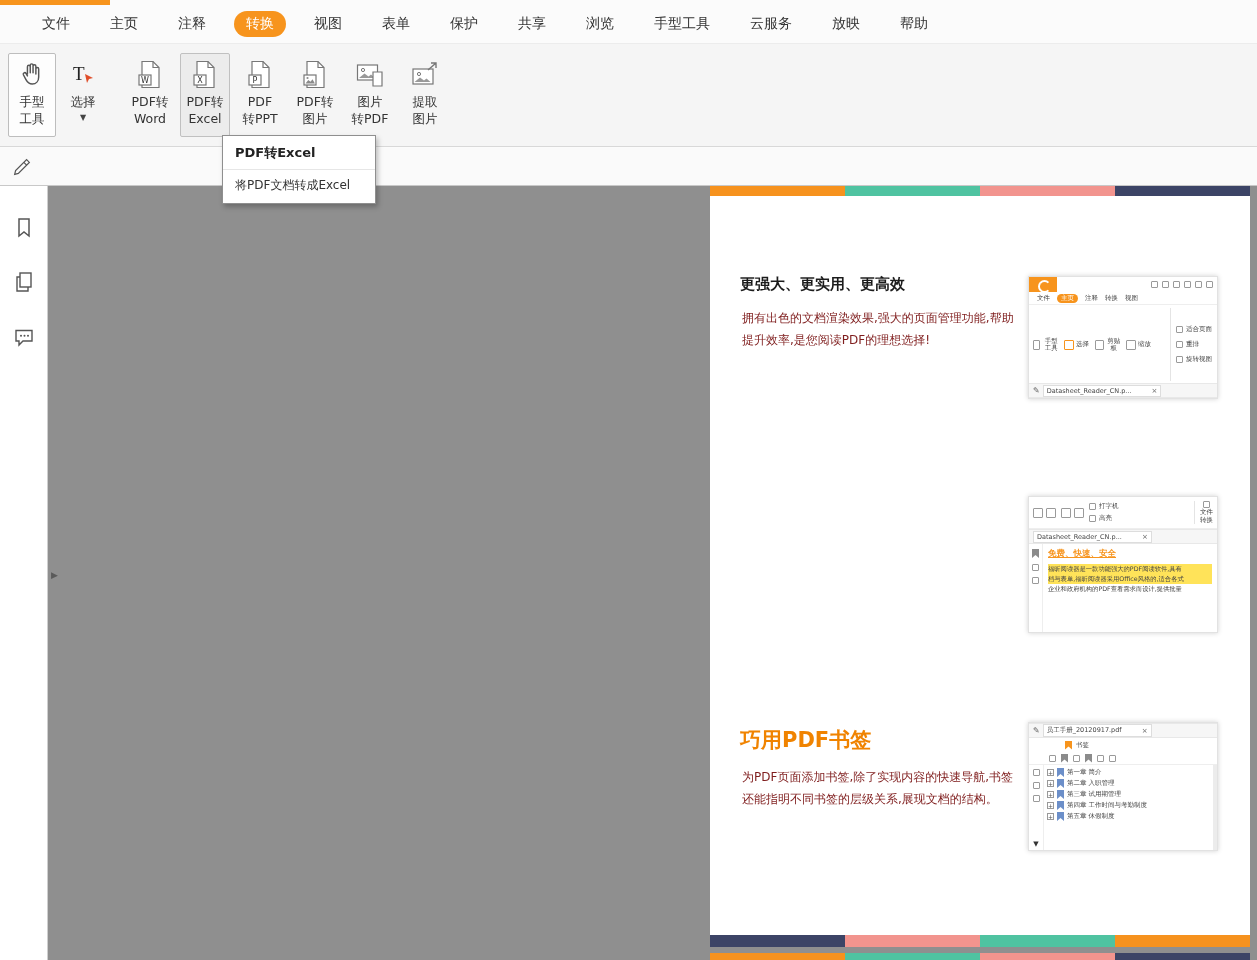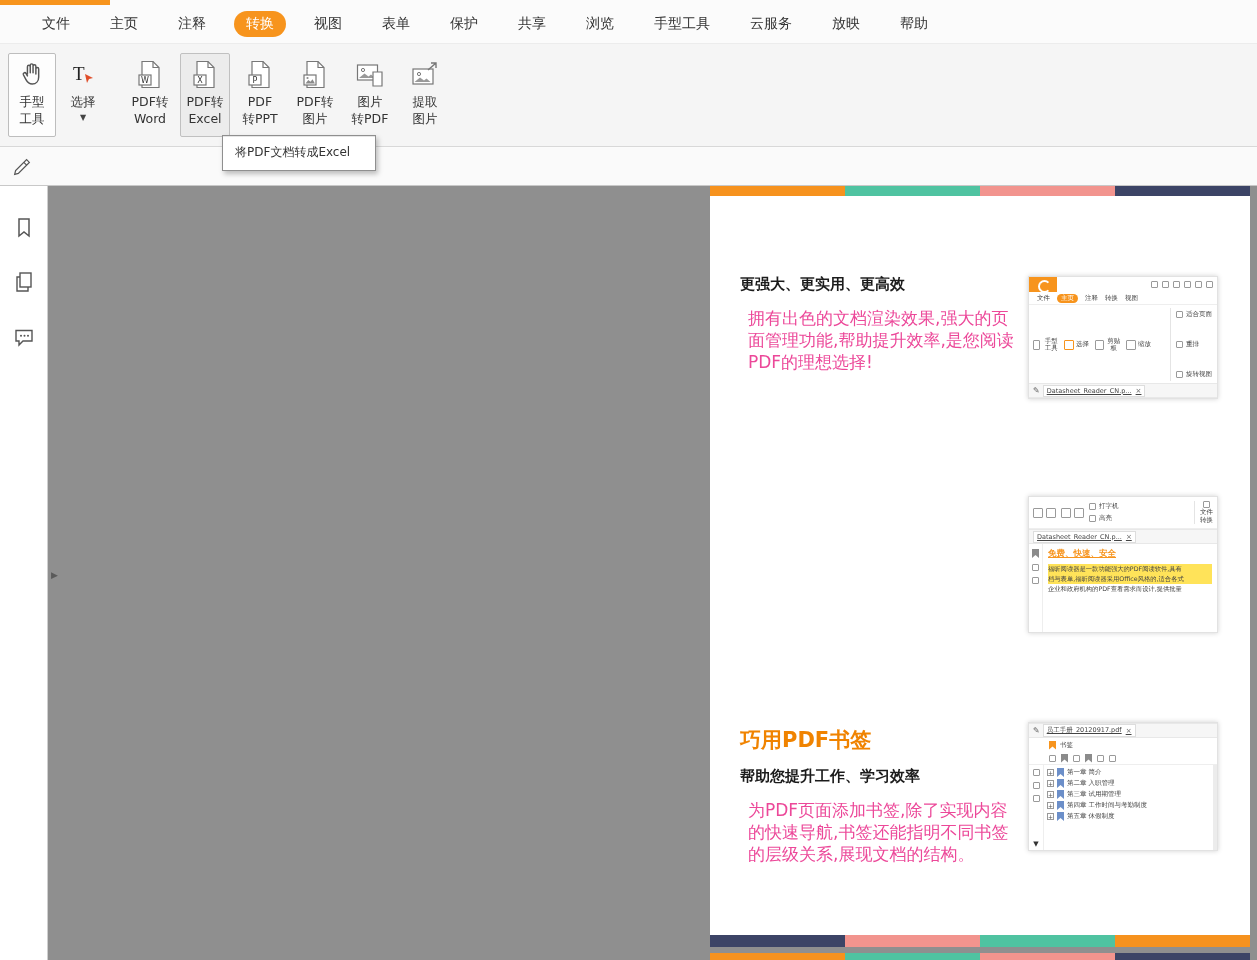--- a/index.html
+++ b/index.html
@@ -51,69 +51,69 @@
   .stripe>div{flex:1;}
   #stripe-top{top:0;height:10px;}
   #stripe-bottom{bottom:0;height:12px;}
   #page2{position:absolute;left:662px;top:767px;width:540px;height:20px;background:#fff;}
   #page2 .stripe{top:0;height:10px;}
   .c-orange{background:#f6921e;} .c-teal{background:#4fc3a1;} .c-pink{background:#f2948e;} .c-navy{background:#3c4466;}
 
   .doc-sec{position:absolute;left:30px;width:285px;}
   .doc-sec h2{margin:0 0 11px;font-size:21px;line-height:29px;color:#f08300;font-weight:bold;}
   .doc-sec h3{margin:0 0 12px;font-size:15px;line-height:21px;color:#1b1b1b;font-weight:bold;}
-  .doc-sec p{margin:8px;font-size:17px;line-height:22px;color:#ec4899;}
+  .doc-sec p{margin:2px;font-size:12px;line-height:22px;color:#7f1d1d;}
 
   
   .thumb{position:absolute;left:318px;width:190px;background:#fff;border:1px solid #e2e2e2;
          box-shadow:0 0 5px rgba(0,0,0,.18);display:flex;flex-direction:column;overflow:hidden;
          font-size:6.5px;color:#444;}
   .ic{display:inline-block;width:10px;height:10px;border:1px solid #9a9a9a;border-radius:1px;background:#fff;}
   .ic.sm{width:7px;height:7px;}
   .ic.hl{border-color:#f7941d;}
   .mbm{display:inline-block;width:7px;height:9px;background:#8b8b8b;
        clip-path:polygon(0 0,100% 0,100% 100%,50% 66%,0 100%);}
   .mbm.orange{background:#f7941d;} .mbm.blue{background:#6c8fc9;}
   .mpencil::before{content:"✎";font-size:8px;color:#666;}
   .mtabrow{display:flex;align-items:center;height:15px;background:#f6f6f6;padding:0 4px;gap:3px;
            border-top:1px solid #e8e8e8;border-bottom:1px solid #e8e8e8;}
-  .mtab{background:#fff;border:1px solid #ddd;padding:1px 3px;display:flex;gap:4px;align-items:center;white-space:nowrap;text-decoration:underline;}
+  .mtab{background:#fff;border:1px solid #ddd;padding:1px 3px;display:flex;gap:20px;align-items:center;white-space:nowrap;}
   .mclose{color:#666;font-size:7px;}
 
   
   #thumb1{top:90px;height:123px;}
   .t1-top{display:flex;align-items:center;height:15px;padding-right:4px;}
   .t1-logo{width:28px;height:15px;background:#f7941d;position:relative;}
   .t1-logo::after{content:"";position:absolute;left:9px;top:3px;width:9px;height:9px;border:2px solid #fff;border-radius:50%;border-right-color:transparent;}
   .t1-win{margin-left:auto;display:flex;gap:4px;}
   .t1-menu{display:flex;gap:7px;align-items:center;height:13px;padding-left:8px;border-bottom:1px solid #eee;}
   .t1-menu .act{background:#f7941d;color:#fff;border-radius:5px;padding:0 4px;}
   .t1-tools{flex:1;display:flex;gap:4px;padding:3px 2px 2px 4px;}
   .t1col{display:flex;align-items:center;gap:2px;width:27px;text-align:center;line-height:7px;}
-  .t1right{margin-left:auto;display:flex;flex-direction:column;justify-content:center;gap:21px;
+  .t1right{margin-left:auto;display:flex;flex-direction:column;justify-content:center;gap:6px;
            border-left:1px solid #e4e4e4;padding:0 3px 0 5px;}
   .t1right .row,.t2row{display:flex;align-items:center;gap:3px;white-space:nowrap;}
 
   
   #thumb2{top:310px;height:137px;}
   .t2-tools{display:flex;align-items:center;gap:5px;height:32px;padding:0 4px;border-bottom:1px solid #eee;}
   .t2g{display:flex;gap:3px;}
   .t2lbl{display:flex;flex-direction:column;gap:3px;}
   .t2conv{margin-left:auto;display:flex;flex-direction:column;align-items:center;line-height:8px;
           border-left:1px solid #e4e4e4;padding-left:5px;}
   .t2-body{flex:1;display:flex;}
   .t2-side{width:14px;border-right:1px solid #eee;display:flex;flex-direction:column;align-items:center;gap:6px;padding-top:5px;}
   .t2-content{flex:1;padding:4px 5px;}
   .t2-title{color:#f7941d;font-size:8.5px;font-weight:bold;text-decoration:underline;margin-bottom:4px;}
   .t2-line{font-size:6.3px;line-height:10px;white-space:nowrap;overflow:hidden;}
   .t2-line.hl{background:#ffe359;}
 
   
   #thumb3{top:536px;height:129px;}
-  .t3-head{display:flex;align-items:center;gap:4px;height:14px;padding-left:20px;}
+  .t3-head{display:flex;align-items:center;gap:4px;height:14px;padding-left:36px;}
   .t3-icons{display:flex;align-items:center;gap:5px;height:13px;padding-left:20px;border-bottom:1px solid #eee;}
   .t3-body{flex:1;display:flex;}
   .t3-side{width:15px;border-right:1px solid #eee;display:flex;flex-direction:column;align-items:center;gap:6px;padding-top:4px;}
   .t3-side .down{margin-top:auto;margin-bottom:2px;color:#333;font-size:7px;}
   .t3-side .down::before{content:"▼";}
   .t3-list{flex:1;padding:2px 0 0 3px;border-right:4px solid #ececec;}
   .t3-item{display:flex;align-items:center;gap:3px;height:11px;white-space:nowrap;overflow:hidden;}
   .exp{display:inline-block;width:7px;height:7px;border:1px solid #999;line-height:5px;font-size:6px;text-align:center;color:#555;flex:none;}
   .exp::before{content:"+";}
 
@@ -295,21 +295,20 @@
       </div>
 
       <section class="doc-sec" style="top:88px">
         <h3>更强大、更实用、更高效</h3>
         <p>拥有出色的文档渲染效果,强大的页面管理功能,帮助提升效率,是您阅读PDF的理想选择!</p>
       </section>
 
 
       <section class="doc-sec" style="top:540px">
         <h2>巧用PDF书签</h2>
-        <h3>帮助您提升工作、学习效率</h3>
         <p>为PDF页面添加书签,除了实现内容的快速导航,书签还能指明不同书签的层级关系,展现文档的结构。</p>
       </section>
 
       <div class="thumb" id="thumb1">
         <div class="t1-top">
           <span class="t1-logo"></span>
           <span class="t1-win">
             <span class="ic sm"></span>
               <span class="ic sm"></span>
               <span class="ic sm"></span>
@@ -483,14 +482,15 @@
         <div class="c-orange"></div>
           <div class="c-teal"></div>
           <div class="c-pink"></div>
           <div class="c-navy"></div>
       </div>
     </div>
   </div>
 </div>
 
 <div id="tooltip">
+  <div class="tt-title">PDF转Excel</div>
   <div class="tt-desc">将PDF文档转成Excel</div>
 </div>
 
 </body></html>

